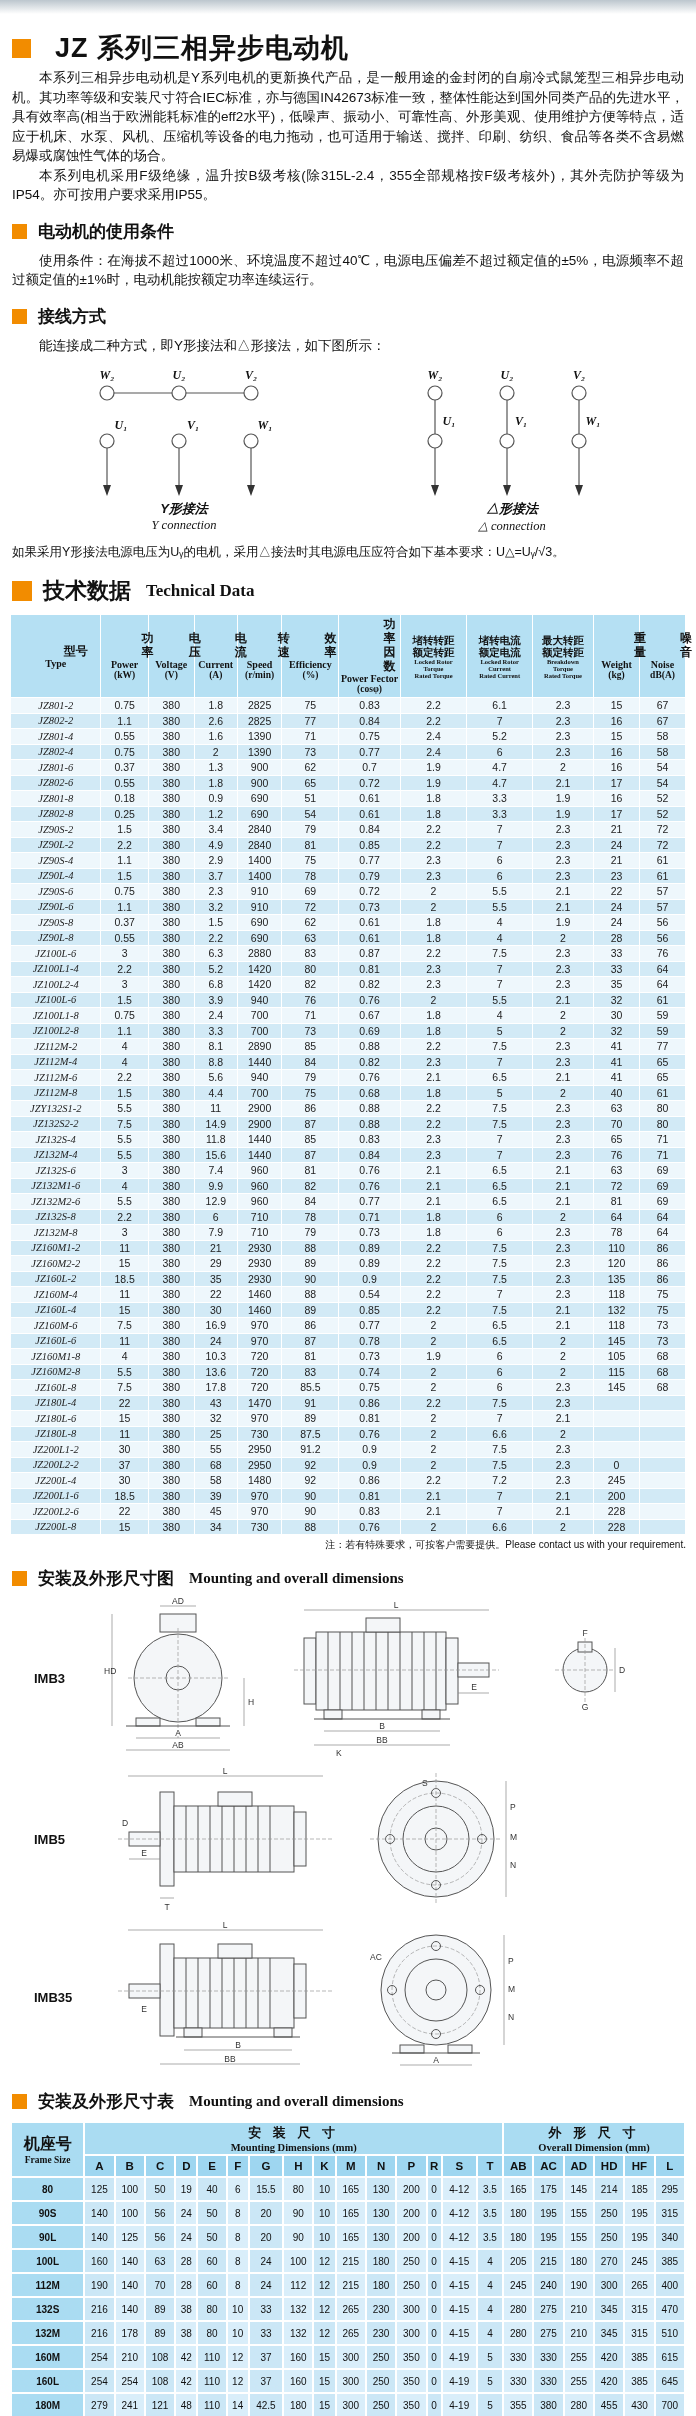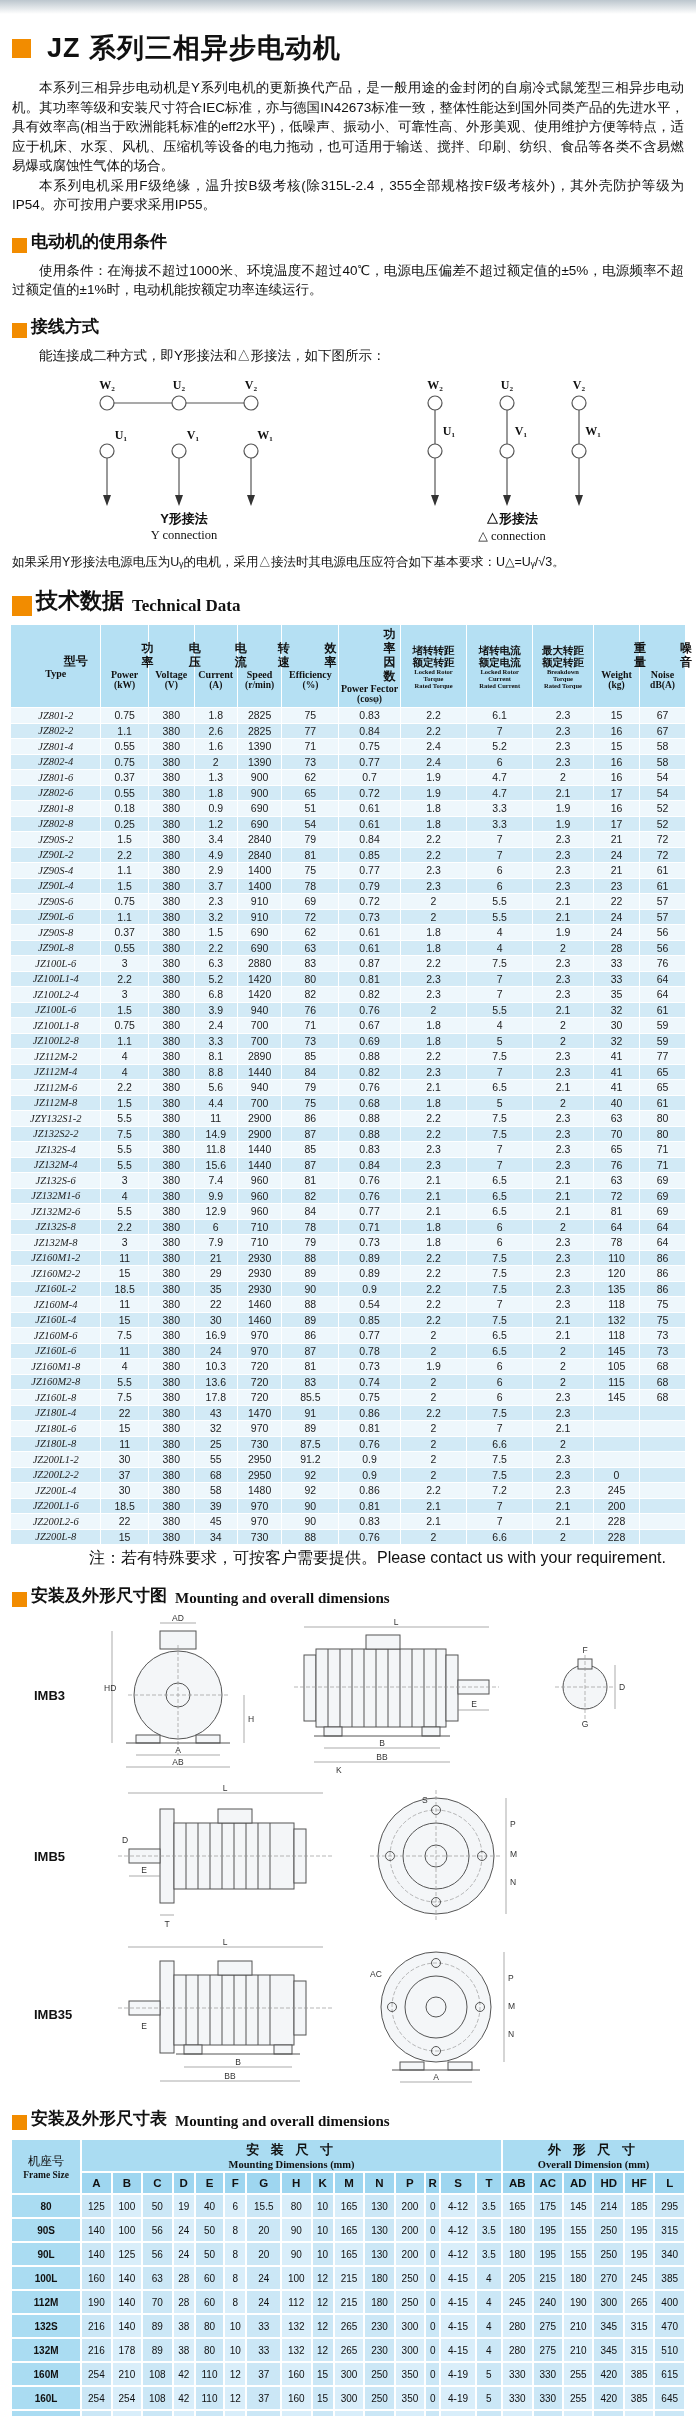--- a/index.html
+++ b/index.html
@@ -1,74 +1,74 @@
 <!DOCTYPE html>
 <html><head>
 <meta charset="utf-8">
 <style>
   html,body{margin:0;padding:0;background:#fff;}
   body{width:696px;font-family:"Liberation Sans",sans-serif;color:#111;}
   .topbar{height:14px;background:linear-gradient(to bottom,#bcc6ce,#ffffff);}
   .content{padding:0 10px;}
   .bullet{background:#f28c00;flex:0 0 auto;}
-  .title-row{display:flex;align-items:center;gap:16px;margin:16px 0 12px 2px;}
+  .title-row{display:flex;align-items:center;gap:24px;margin:16px 0 2px 2px;}
   .title-row .bullet{width:19px;height:19px;}
   .page-title{font-size:27px;font-weight:bold;margin:0;letter-spacing:1px;}
   .para{font-size:13.5px;line-height:19.5px;text-align:justify;text-indent:2em;margin:0 2px;}
-  .section-row{display:flex;align-items:flex-end;gap:4px;margin:15px 0 8px 2px;}
+  .section-row{display:flex;align-items:center;gap:11px;margin:15px 0 8px 2px;}
   .section-row .bullet{width:15px;height:15px;}
   .section-title{font-size:17px;font-weight:bold;margin:0;}
   .section-title-en{font-family:"Liberation Serif",serif;font-weight:bold;font-size:15px;margin-left:4px;}
   .big .bullet{width:20px;height:20px;}
   .big .section-title{font-size:22px;}
   .big .section-title-en{font-size:17px;}
   
   .wiring-wrap{display:flex;justify-content:space-around;margin:8px 10px 0;}
-  .wiring-fig{text-align:center;}
+  .wiring-fig{text-align:center;font-style:italic;}
   .wiring-fig svg{display:block;margin:0 auto;}
   .wire-caption-cn{font-size:13px;font-weight:bold;margin-top:2px;}
   .wire-caption-en{font-size:12.5px;font-family:"Liberation Serif",serif;}
   .wiring-note{font-size:12.5px;font-weight:normal;margin:10px 2px 0;}
   svg text.term{font-size:12px;font-weight:bold;fill:#111;font-family:"Liberation Serif",serif;}
   svg .wire{stroke:#555;stroke-width:1.2;fill:none;}
   svg .node{stroke:#555;stroke-width:1.2;fill:#fff;}
   svg .arrowhead{fill:#333;}
   
   table.tech{width:100%;border-collapse:collapse;table-layout:fixed;margin-top:6px;text-align:center;}
   table.tech th{background:#b5e0f3;border:1px solid #fff;padding:2px 0;vertical-align:middle;}
   table.tech td{border:1px solid #fff;height:14.5px;padding:0;font-size:10.5px;color:#222;vertical-align:middle;}
   table.tech tr.light td{background:#eef7fc;}
   table.tech tr.dark td{background:#d2eaf6;}
   table.tech td.type{background:#a9d8ef;font-family:"Liberation Serif",serif;font-style:italic;font-size:10.5px;}
   .h-cn{font-size:12px;font-weight:bold;line-height:14px;padding-left:40px;}
   .h-cn2{font-size:10.5px;font-weight:bold;line-height:12px;white-space:pre-line;}
   .h-en{font-size:10px;font-family:"Liberation Serif",serif;line-height:11px;}
   .h-unit{font-size:9.5px;font-family:"Liberation Serif",serif;line-height:11px;}
   .h-small{font-size:6.5px;font-family:"Liberation Serif",serif;line-height:7px;white-space:pre-line;}
-  .tech-note{font-size:16px;text-align:right;margin:3px 20px 0;color:#111;}
+  .tech-note{font-size:10px;text-align:right;margin:3px 0 0;color:#111;}
   
   .dwg-row{display:flex;align-items:center;gap:6px;margin:6px 0 2px;}
   .dwg-label{width:58px;font-size:13px;font-weight:bold;text-align:left;padding-left:4px;flex:0 0 auto;margin-left:20px;}
   .dwg-row svg{flex:0 0 auto;}
   svg .dline{stroke:#555;stroke-width:1;fill:none;}
   svg .dfill{stroke:#555;stroke-width:1;fill:#f4f6f8;}
   svg .dim{stroke:#888;stroke-width:0.7;fill:none;}
   svg text.dimlbl{font-size:8.5px;fill:#333;font-family:"Liberation Sans",sans-serif;}
   svg .dash{stroke:#999;stroke-width:0.7;stroke-dasharray:4 2;fill:none;}
   
   table.dim{width:100%;border-collapse:collapse;margin-top:6px;text-align:center;font-size:10px;}
   table.dim th{border:2px solid #fff;background:#aadcf2;padding:1px 0;}
   table.dim td{border:2px solid #fff;height:20px;vertical-align:middle;background:#d9eefa;}
   table.dim td:nth-child(even){background:#cbe7f6;}
   table.dim td.frame{background:#aadcf2;font-weight:bold;}
   table.dim .grp-cn{font-size:13px;font-weight:bold;letter-spacing:4px;}
   table.dim .grp-en{font-size:10.5px;font-family:"Liberation Serif",serif;font-weight:bold;}
   table.dim th.letter{background:#9ed6f0;font-size:11.5px;font-weight:bold;height:18px;}
   table.dim th.framehead{background:#aadcf2;}
-  .frame-cn{font-size:12px;font-weight:normal;}
+  .frame-cn{font-size:16px;font-weight:bold;}
   .frame-en{font-size:9.5px;font-family:"Liberation Serif",serif;}
 </style>
 </head>
 <body>
 
 <div class="topbar"></div>
 <div class="content">
 
   <div class="title-row">
     <div class="bullet"></div>

